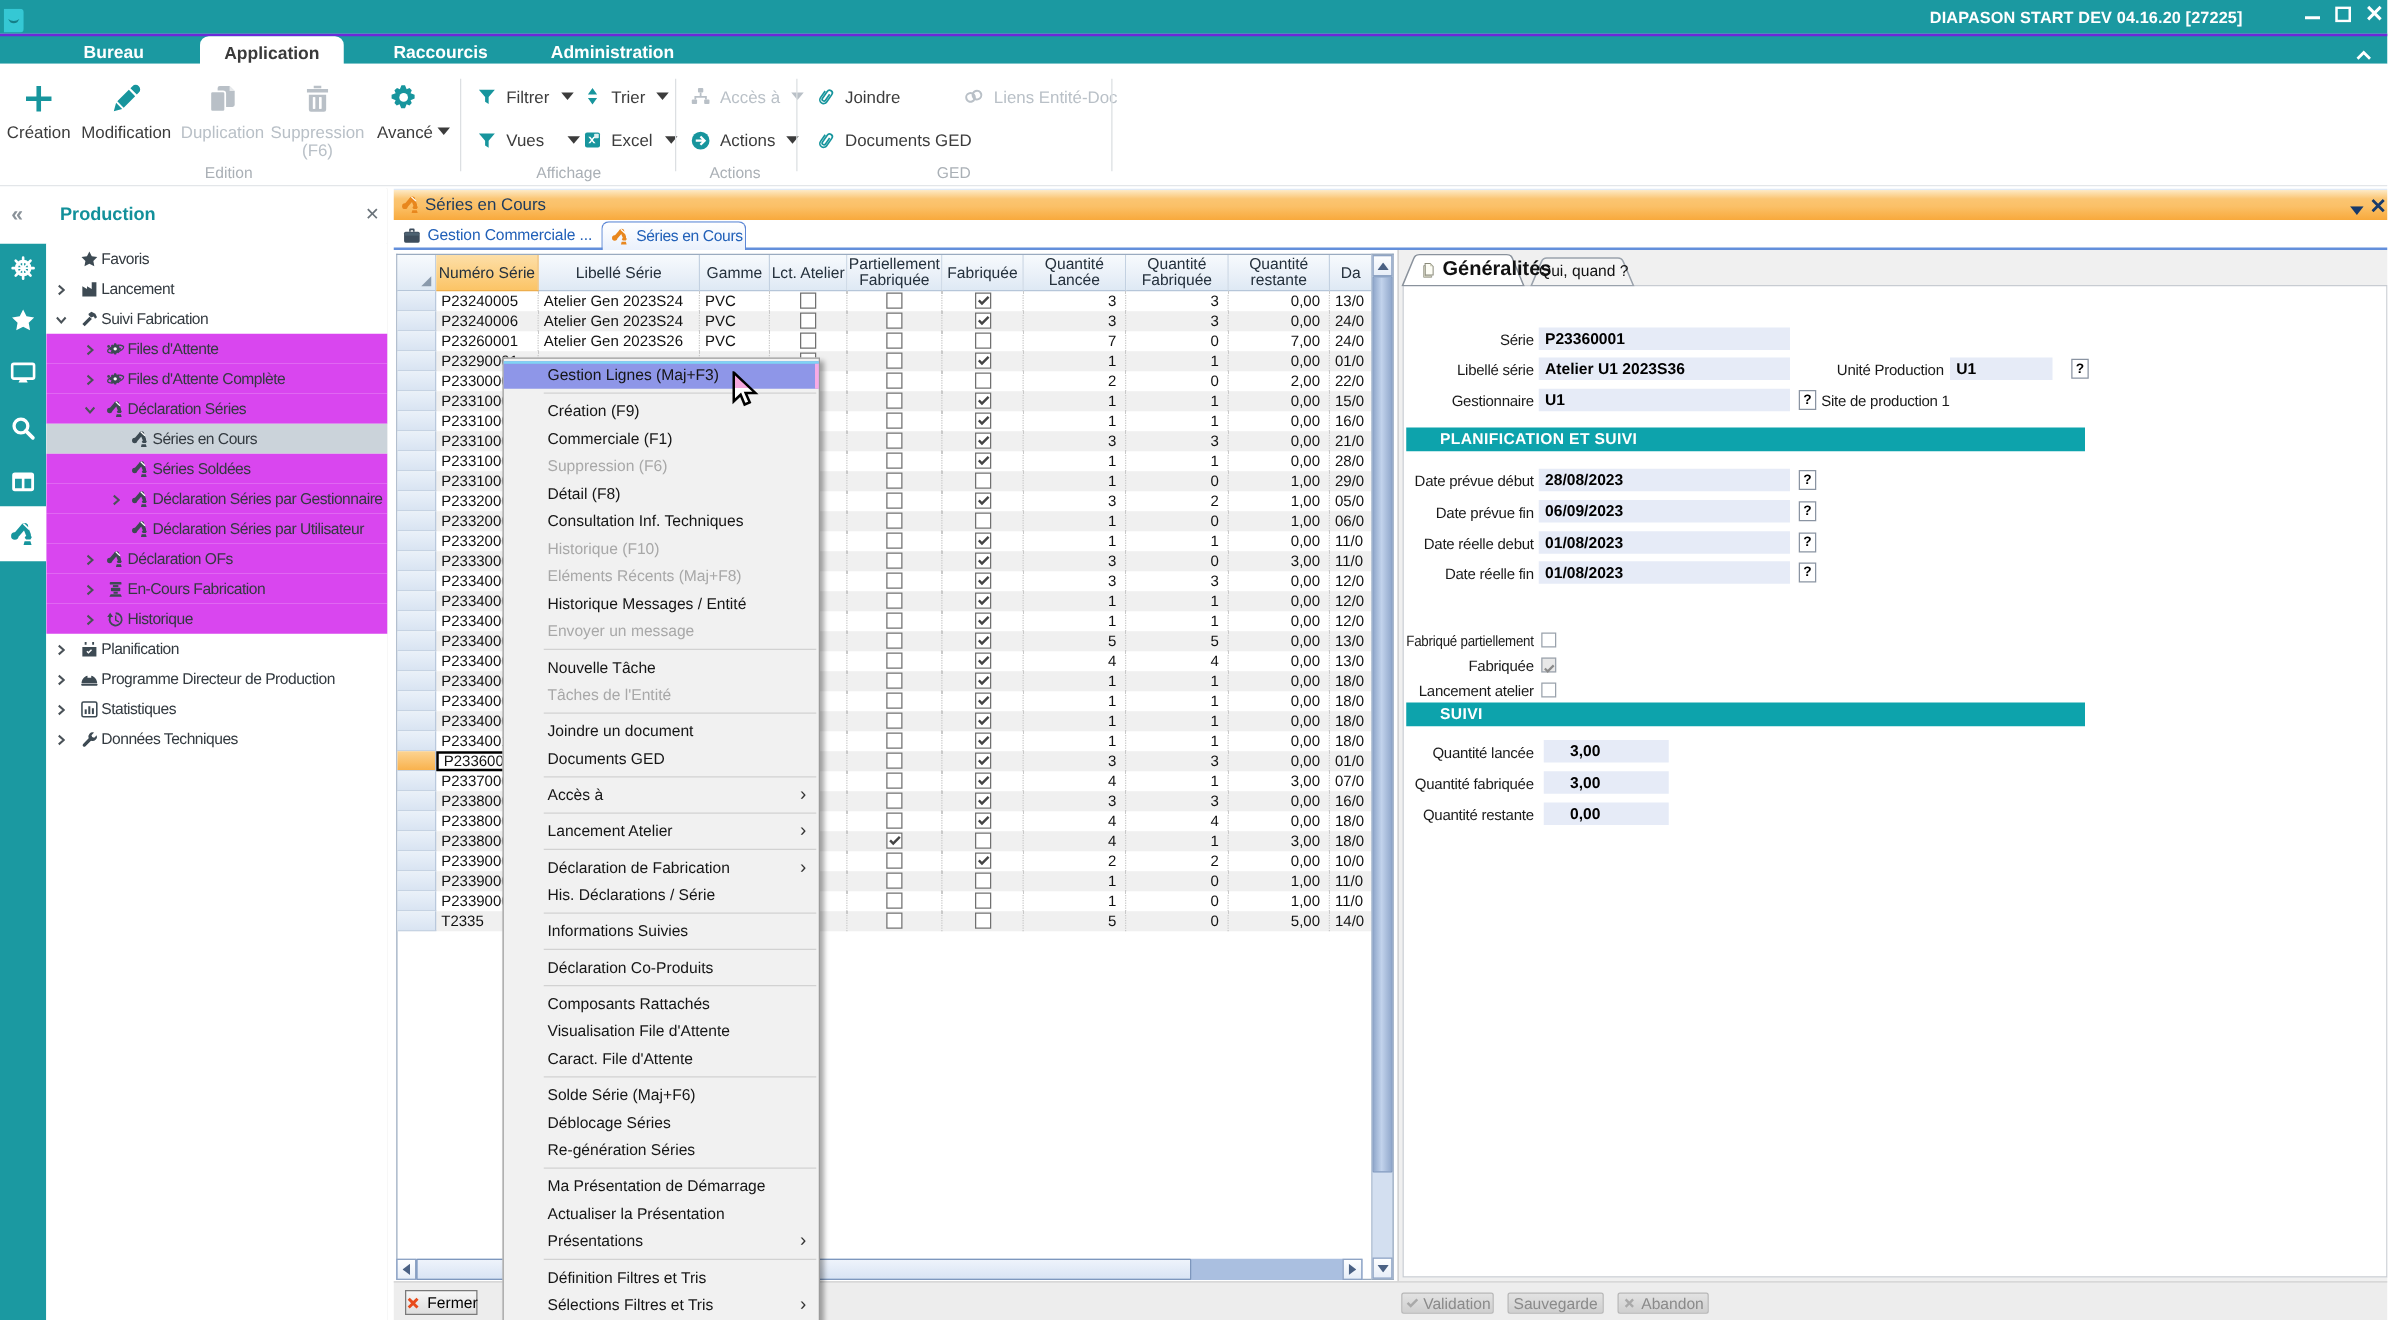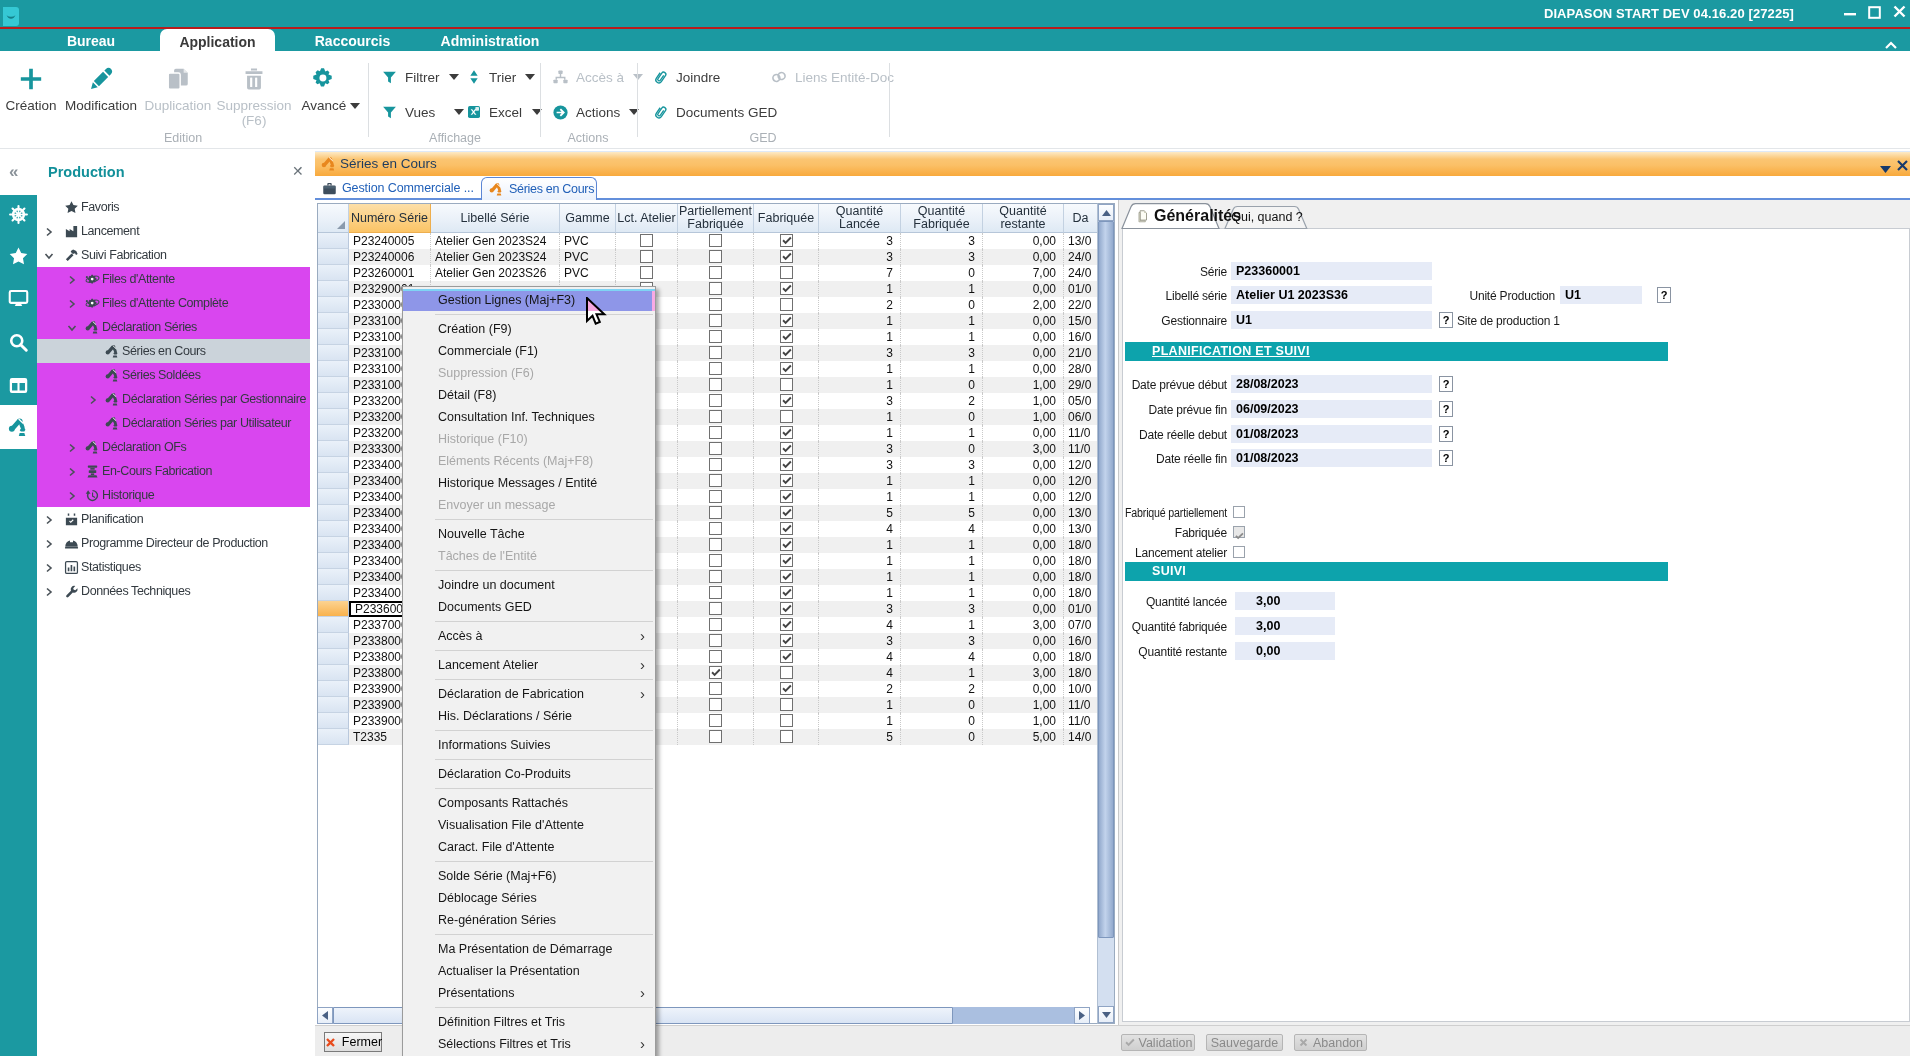--- a/index.html
+++ b/index.html
@@ -7,21 +7,21 @@
   .abs { position:absolute; }
   #stage { position:relative; width:1910px; height:1056px; background:#fff; }
 
   
   #titlebar { left:0; top:0; width:1910px; height:27px; background:#1b99a1; }
   #appicon { left:3px; top:7px; width:16px; height:19px; }
   #wintitle { top:6px; right:116px; color:#fff; font-weight:bold; font-size:13px; letter-spacing:.1px; }
   .winbtn { top:9px; color:#fff; }
 
   
-  #tabrow { left:0; top:27px; width:1910px; height:24px; background:#1b99a1; border-top:2px solid #b91c1c; }
+  #tabrow { left:0; top:27px; width:1910px; height:24px; background:#1b99a1; border-top:2px solid #6d28d9; }
   .rtab { position:absolute; top:0; height:22px; line-height:25px; color:#fff; font-weight:bold; font-size:14px; text-align:center; }
   .rtab.active { background:#fff; color:#3a3a3a; border-radius:7px 7px 0 0; top:0px; height:23px; line-height:26px; }
 
   
   #ribbon { left:0; top:51px; width:1910px; height:98px; background:#fff; border-bottom:1px solid #e3e6e9; }
   .rsep { position:absolute; top:12px; width:1px; height:74px; background:#dcdfe2; }
   .rgrouplabel { position:absolute; top:80px; color:#aab0b6; font-size:12.5px; text-align:center; width:120px; }
   .bigitem { position:absolute; top:13px; text-align:center; color:#3c3c3c; font-size:13.5px; line-height:15px; }
   .bigitem .bicon { display:block; height:26px; margin:2px auto 6px; }
   .bigitem.disabled { color:#b9c0c7; }
@@ -1461,21 +1461,21 @@
         <div class="fbox" style="left: 108px; top: 33px; width: 201px;">P23360001</div>
         <div class="flabel fitlab" style="top: 60px; left: -60px; width: 164px;"><span style="display: inline-block;">Libellé série</span></div>
         <div class="fbox" style="left: 108px; top: 57px; width: 201px;">Atelier U1 2023S36</div>
         <div class="flabel" style="left: 340px; top: 60px; width: 92px;">Unité Production</div>
         <div class="fbox" style="left: 437px; top: 57px; width: 82px;">U1</div>
         <div class="qbtn" style="left: 534px; top: 58px;">?</div>
         <div class="flabel fitlab" style="top: 85px; left: -60px; width: 164px;"><span style="display: inline-block;">Gestionnaire</span></div>
         <div class="fbox" style="left: 108px; top: 82px; width: 201px;">U1</div>
         <div class="qbtn" style="left: 316px; top: 83px;">?</div>
         <div class="flabel" style="left: 334px; top: 85px; text-align: left;">Site de production 1</div>
-        <div class="tealbar" style="top: 113px; text-decoration: underline;">PLANIFICATION ET SUIVI</div>
+        <div class="tealbar" style="top: 113px;">PLANIFICATION ET SUIVI</div>
         <div class="flabel fitlab" style="top: 149px; left: -60px; width: 164px;"><span style="display: inline-block;">Date prévue début</span></div>
         <div class="fbox" style="left: 108px; top: 146px; width: 201px;">28/08/2023</div>
         <div class="qbtn" style="left: 316px; top: 147px;">?</div>
         <div class="flabel fitlab" style="top: 173.8px; left: -60px; width: 164px;"><span style="display: inline-block;">Date prévue fin</span></div>
         <div class="fbox" style="left: 108px; top: 170.8px; width: 201px;">06/09/2023</div>
         <div class="qbtn" style="left: 316px; top: 171.8px;">?</div>
         <div class="flabel fitlab" style="top: 198.6px; left: -60px; width: 164px;"><span style="display: inline-block;">Date réelle debut</span></div>
         <div class="fbox" style="left: 108px; top: 195.6px; width: 201px;">01/08/2023</div>
         <div class="qbtn" style="left: 316px; top: 196.6px;">?</div>
         <div class="flabel fitlab" style="top: 223.4px; left: -60px; width: 164px;"><span style="display: inline-block;">Date réelle fin</span></div>

